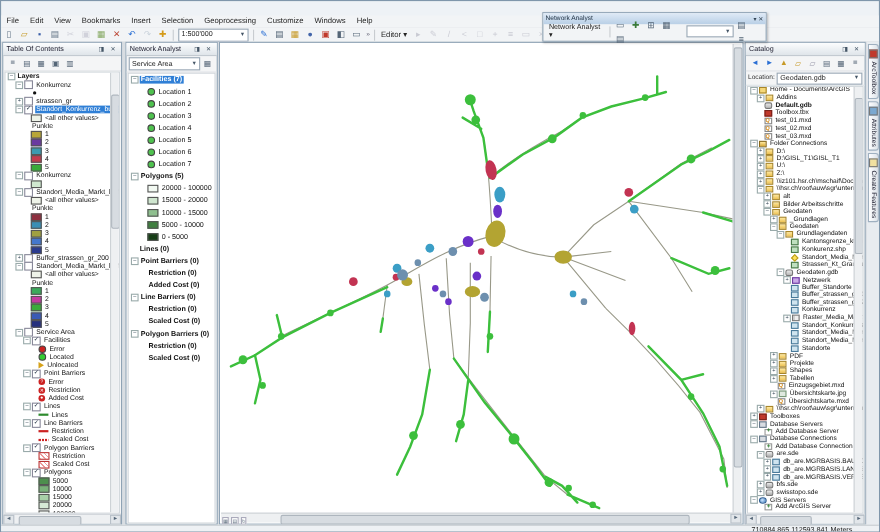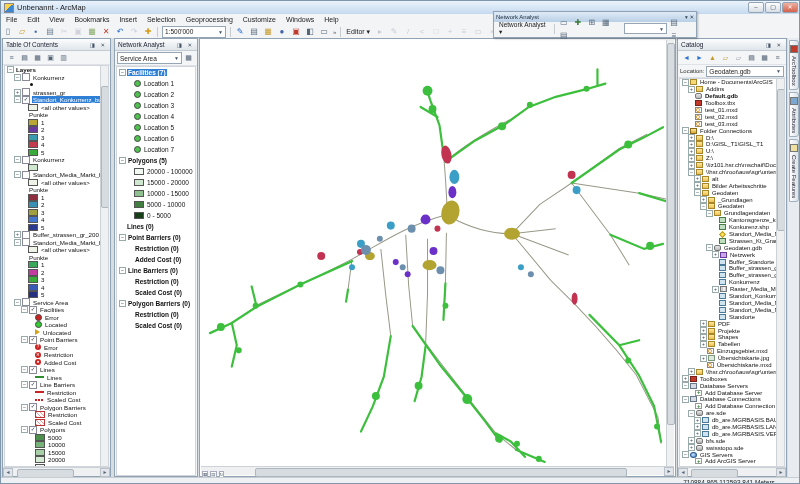--- a/index.html
+++ b/index.html
@@ -123,29 +123,20 @@
   
   :root{--net-green:#3cbf3c;--net-gray:#8d8d7b;--c-olive:#b3a432;--c-purple:#6a30c8;--c-cyan:#3b9ec6;--c-red:#c23352;--c-steel:#6d8fae;}
   .f-olive{fill:var(--c-olive);} .f-purple{fill:var(--c-purple);} .f-cyan{fill:var(--c-cyan);}
   .f-red{fill:var(--c-red);} .f-steel{fill:var(--c-steel);} .f-green{fill:var(--net-green);}
 </style>
 </head>
 <body>
 
 <div id="window">
 
-  <div id="titlebar">
-    <span id="appicon"></span>
-    <span>Unbenannt - ArcMap</span>
-    <span id="wincontrols">
-      <span class="wbtn">–</span>
-      <span class="wbtn">▢</span>
-      <span class="wbtn close">✕</span>
-    </span>
-  </div>
 
   <div id="menubar">
       <span class="menu-item">File</span>
       <span class="menu-item">Edit</span>
       <span class="menu-item">View</span>
       <span class="menu-item">Bookmarks</span>
       <span class="menu-item">Insert</span>
       <span class="menu-item">Selection</span>
       <span class="menu-item">Geoprocessing</span>
       <span class="menu-item">Customize</span>

